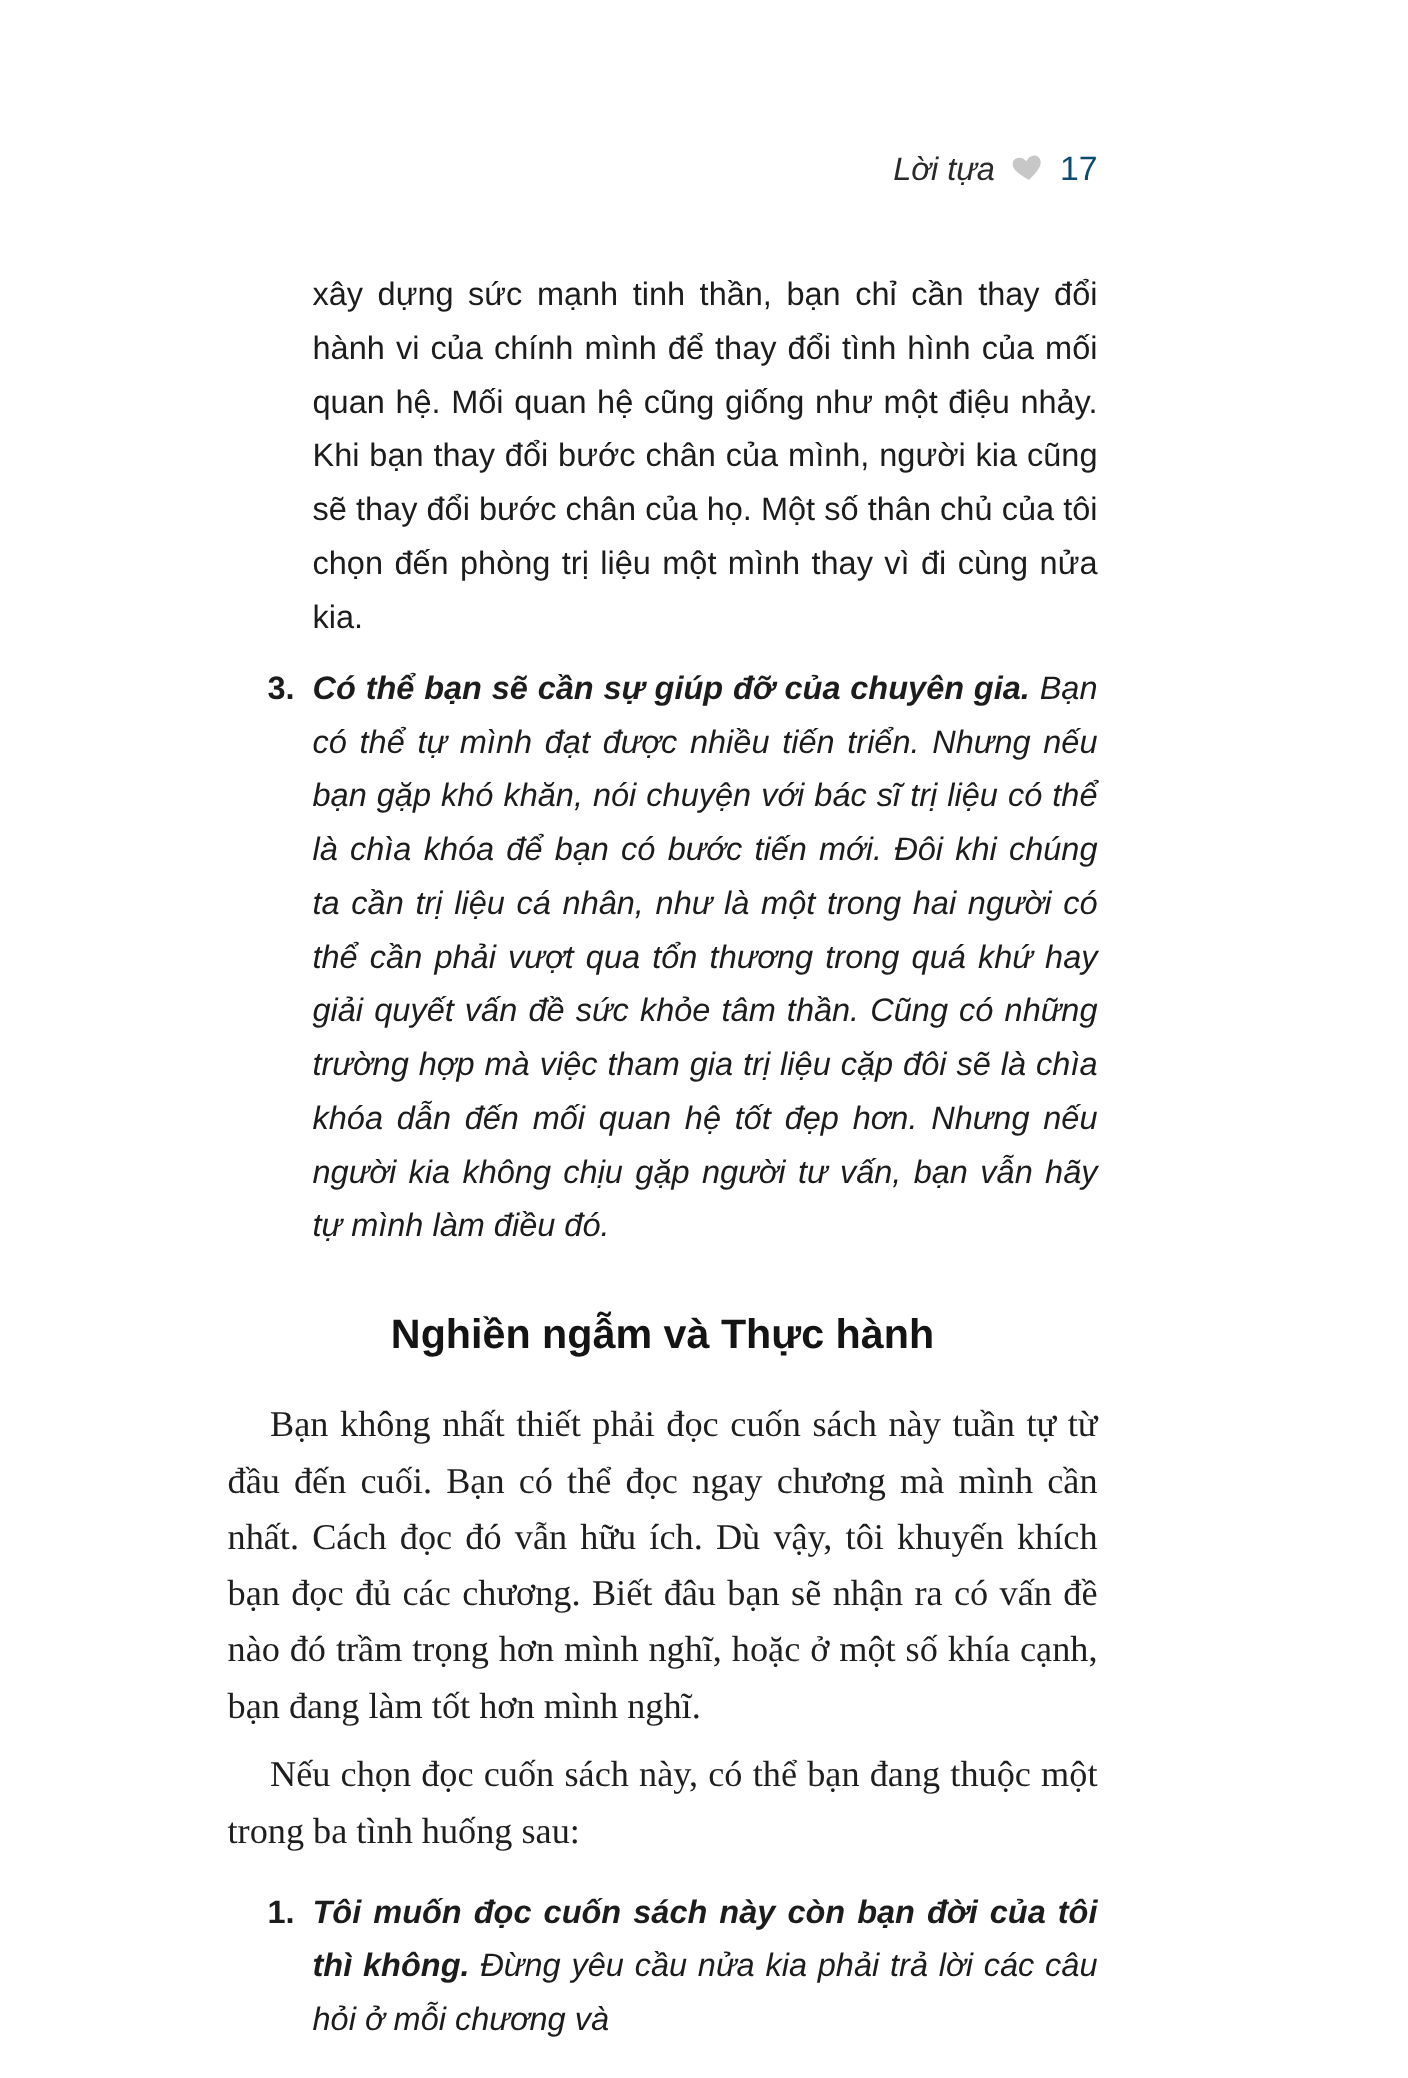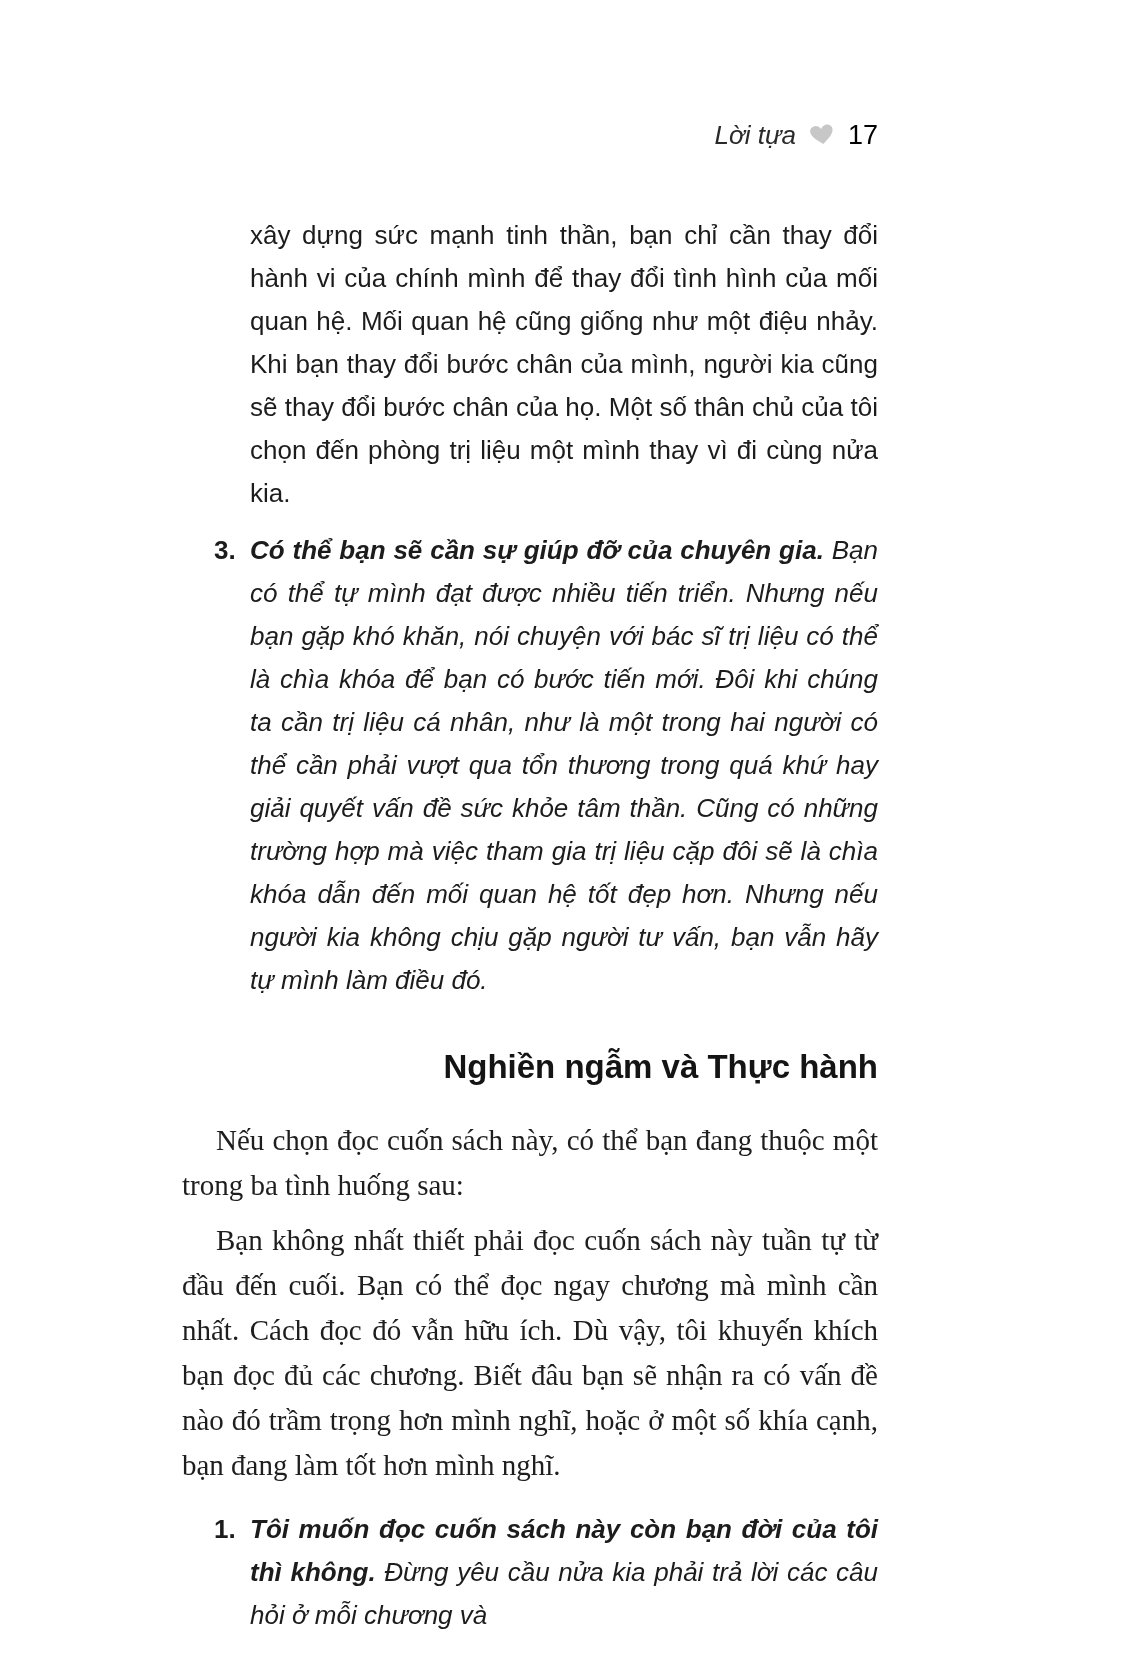--- a/index.html
+++ b/index.html
@@ -34,21 +34,21 @@
     color: #2a2a2a;
   }
   .heart {
     width: 24px;
     height: 22px;
     display: inline-block;
     transform: rotate(-8deg);
   }
   .page-num {
     font-size: 27px;
-    color: #000000;
+    color: #0c4a6e;
     font-family: "Liberation Sans", sans-serif;
   }
   
   .sans {
     font-family: "Liberation Sans", sans-serif;
     font-size: 26px;
     line-height: 43px;
     text-align: justify;
     color: #1c1c1c;
   }
@@ -71,21 +71,21 @@
     font-style: italic;
   }
   .bold-lead {
     font-weight: bold;
   }
   
   .section-heading {
     font-family: "Liberation Sans", sans-serif;
     font-weight: bold;
     font-size: 33px;
-    text-align: right;
+    text-align: center;
     color: #141414;
     margin-top: 46px;
     margin-bottom: 32px;
   }
   
   .serif-para {
     font-family: "Liberation Serif", serif;
     font-size: 29px;
     line-height: 45px;
     text-align: justify;
@@ -116,23 +116,23 @@
   <div class="sans list-item">
     <div class="list-num">3.</div>
     <div class="list-body">
       <span class="bold-lead">Có thể bạn sẽ cần sự giúp đỡ của chuyên gia.</span>
       <span>Bạn có thể tự mình đạt được nhiều tiến triển. Nhưng nếu bạn gặp khó khăn, nói chuyện với bác sĩ trị liệu có thể là chìa khóa để bạn có bước tiến mới. Đôi khi chúng ta cần trị liệu cá nhân, như là một trong hai người có thể cần phải vượt qua tổn thương trong quá khứ hay giải quyết vấn đề sức khỏe tâm thần. Cũng có những trường hợp mà việc tham gia trị liệu cặp đôi sẽ là chìa khóa dẫn đến mối quan hệ tốt đẹp hơn. Nhưng nếu người kia không chịu gặp người tư vấn, bạn vẫn hãy tự mình làm điều đó.</span>
     </div>
   </div>
 
   <div class="section-heading">Nghiền ngẫm và Thực hành</div>
 
+  <p class="serif-para">Bạn không nhất thiết phải đọc cuốn sách này tuần tự từ đầu đến cuối. Bạn có thể đọc ngay chương mà mình cần nhất. Cách đọc đó vẫn hữu ích. Dù vậy, tôi khuyến khích bạn đọc đủ các chương. Biết đâu bạn sẽ nhận ra có vấn đề nào đó trầm trọng hơn mình nghĩ, hoặc ở một số khía cạnh, bạn đang làm tốt hơn mình nghĩ.</p>
+
   <p class="serif-para">Nếu chọn đọc cuốn sách này, có thể bạn đang thuộc một trong ba tình huống sau:</p>
-
-  <p class="serif-para">Bạn không nhất thiết phải đọc cuốn sách này tuần tự từ đầu đến cuối. Bạn có thể đọc ngay chương mà mình cần nhất. Cách đọc đó vẫn hữu ích. Dù vậy, tôi khuyến khích bạn đọc đủ các chương. Biết đâu bạn sẽ nhận ra có vấn đề nào đó trầm trọng hơn mình nghĩ, hoặc ở một số khía cạnh, bạn đang làm tốt hơn mình nghĩ.</p>
 
   <div class="sans list-item" style="margin-top:20px;">
     <div class="list-num">1.</div>
     <div class="list-body">
       <span class="bold-lead">Tôi muốn đọc cuốn sách này còn bạn đời của tôi thì không.</span>
       <span>Đừng yêu cầu nửa kia phải trả lời các câu hỏi ở mỗi chương và</span>
     </div>
   </div>
 
 </div>

